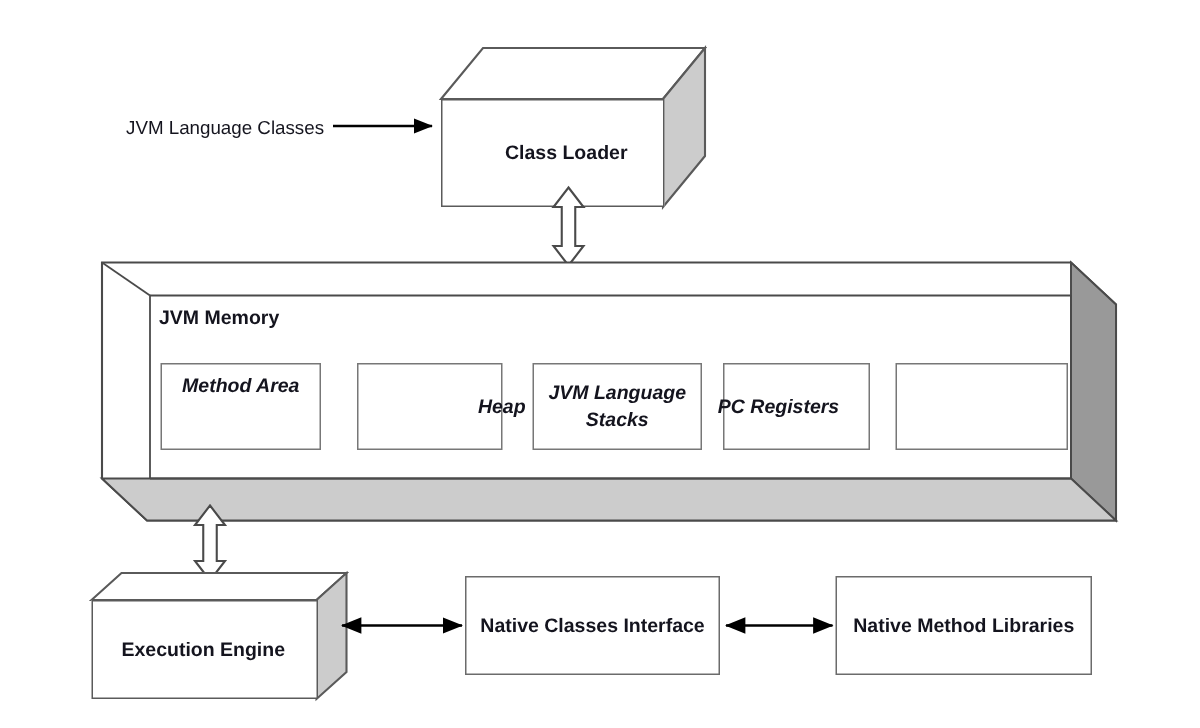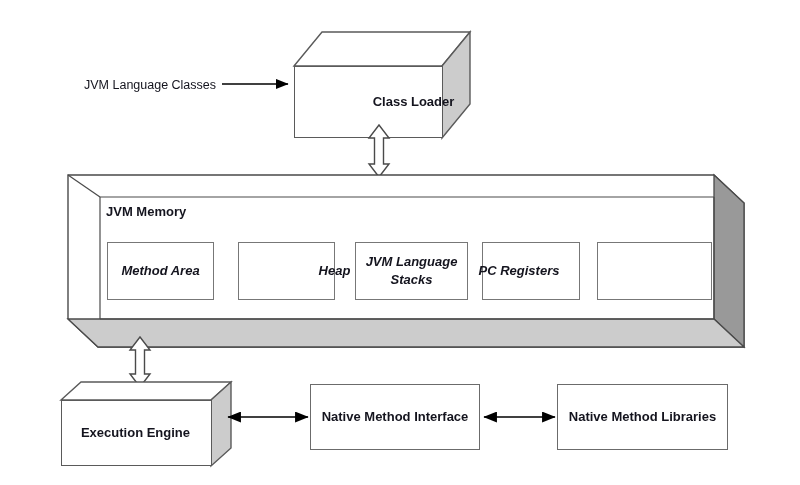--- a/index.html
+++ b/index.html
@@ -99,21 +99,21 @@
   </svg>
 
   <div class="cuboid" style="left:294px; top:28px; width:200px; height:100px;">
     <svg class="solid3d" width="200" height="100">
 
       <polygon points="0,38 28,4 176,4 148,38" fill="#ffffff" stroke="#5a5a5a" stroke-width="1.4"></polygon>
 
       <polygon points="148,38 176,4 176,76 148,110" fill="#cccccc" stroke="#5a5a5a" stroke-width="1.4"></polygon>
     </svg>
     <div class="face-front" style="top:38px; width:149px; height:72px;"></div>
-    <div class="lbl" style="left:0px; top:38px; width:167px; height:72px;padding-left:36px;">Class Loader</div>
+    <div class="lbl" style="left:0px; top:38px; width:167px; height:72px;">Class Loader</div>
   </div>
 
   <svg class="arrow-svg" style="left:366px; top:125px;" width="26" height="52">
     <polygon points="13,0 23,13 17.5,13 17.5,39 23,39 13,52 3,39 8.5,39 8.5,13 3,13" fill="#ffffff" stroke="#4a4a4a" stroke-width="1.4"></polygon>
   </svg>
 
   <div class="frame3d" style="left:68px; top:175px; width:572px; height:172px;">
     <svg width="676" height="172">
 
       <polygon points="0,0 646,0 676,28 676,172 30,172 0,144" fill="#ffffff" stroke="#4a4a4a" stroke-width="1.4"></polygon>
@@ -129,21 +129,21 @@
       <line x1="32" y1="22" x2="32" y2="144" stroke="#4a4a4a" stroke-width="1.2"></line>
 
       <line x1="646" y1="22" x2="646" y2="144" stroke="#4a4a4a" stroke-width="1.2"></line>
 
       <line x1="32" y1="144" x2="646" y2="144" stroke="#4a4a4a" stroke-width="1.2"></line>
     </svg>
 
     <div class="plain" style="left:38px; top:29px; font-weight:bold; font-size:13px;">JVM Memory</div>
 
     <div class="inner-rect" style="left:39px; top:67px; width:107px; height:58px;"></div>
-    <div class="lbl italic" style="left:39px; top:67px; width:107px; height:58px;">Method Area</div>
+    <div class="lbl italic" style="left:39px; top:53px; width:107px; height:58px;">Method Area</div>
 
     <div class="inner-rect" style="left:170px; top:67px; width:97px; height:58px;"></div>
     <div class="lbl italic" style="left:170px; top:67px; width:97px; height:58px;margin-left:48px;">Heap</div>
 
     <div class="inner-rect" style="left:287px; top:67px; width:113px; height:58px;"></div>
     <div class="lbl italic" style="left:289px; top:67px; width:109px; height:58px;">JVM Language Stacks</div>
 
     <div class="inner-rect" style="left:414px; top:67px; width:98px; height:58px;"></div>
     <div class="lbl italic" style="left:402px; top:67px; width:98px; height:58px;text-align:right;">PC Registers</div>
 
@@ -169,21 +169,21 @@
         <path d="M0,0 L8,3.2 L0,6.4 z" fill="#000000"></path>
       </marker>
       <marker id="ahL2" markerWidth="9" markerHeight="9" refX="0.4" refY="3.2" orient="auto" markerUnits="strokeWidth">
         <path d="M8,0 L0,3.2 L8,6.4 z" fill="#000000"></path>
       </marker>
     </defs>
     <line x1="2" y1="7" x2="82" y2="7" stroke="#000000" stroke-width="1.7" marker-start="url(#ahL2)" marker-end="url(#ahR2)"></line>
   </svg>
 
   <div class="rect" style="left:310px; top:384px; width:170px; height:66px;"></div>
-  <div class="lbl" style="left:310px; top:384px; width:170px; height:66px;">Native Method Interface</div>
+  <div class="lbl" style="left:310px; top:384px; width:170px; height:66px;">Native Classes Interface</div>
 
   <svg class="arrow-svg" style="left:482px; top:410px;" width="80" height="16">
     <defs>
       <marker id="ahR3" markerWidth="9" markerHeight="9" refX="7.6" refY="3.2" orient="auto" markerUnits="strokeWidth">
         <path d="M0,0 L8,3.2 L0,6.4 z" fill="#000000"></path>
       </marker>
       <marker id="ahL3" markerWidth="9" markerHeight="9" refX="0.4" refY="3.2" orient="auto" markerUnits="strokeWidth">
         <path d="M8,0 L0,3.2 L8,6.4 z" fill="#000000"></path>
       </marker>
     </defs>

